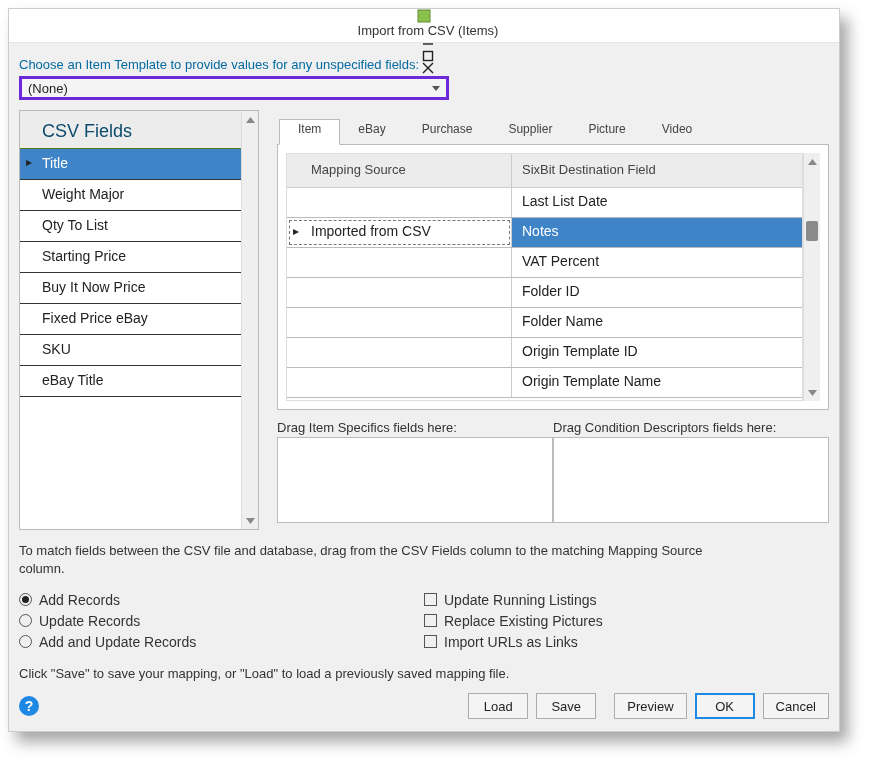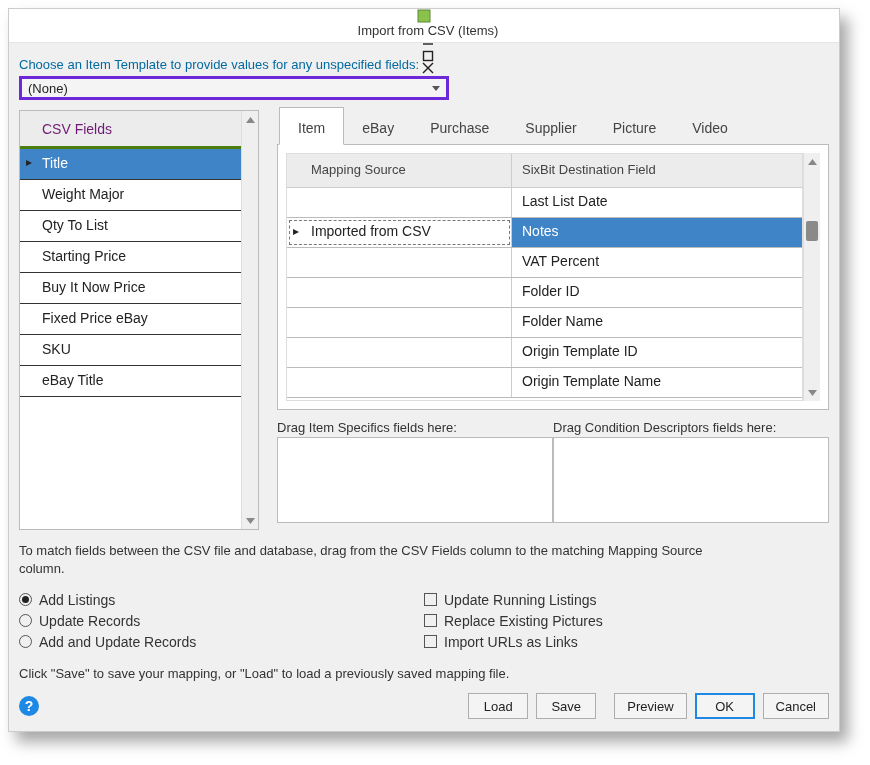--- a/index.html
+++ b/index.html
@@ -16,28 +16,28 @@
   .template-select { width: 430px; height: 24px; border: 3px solid #6d28d9; background: #f4f4f4; padding: 2px 6px; display: flex; align-items: center; justify-content: space-between; font-size: 13px; }
   .template-select .caret { border-left: 4px solid transparent; border-right: 4px solid transparent; border-top: 5px solid #555; }
   .cols { display: flex; gap: 18px; margin-top: 10px; align-items: stretch; }
   .left-pane { width: 240px; border: 1px solid #bbb; background: #fff; height: 420px; display: flex; }
   .left-scroll { flex: 1; overflow: hidden; }
   .left-scrollbar { width: 17px; background: #efefef; border-left: 1px solid #ddd; position: relative; }
   .scroll-arrow { position: absolute; width: 100%; height: 17px; display: flex; align-items: center; justify-content: center; }
   .scroll-arrow.top { top: 0; }
   .scroll-arrow.bottom { bottom: 0; }
   .scroll-arrow svg { display:block; }
-  .csv-header { height: 38px; background: #ececec; border-bottom: 3px solid #4d7c0f; padding: 10px 10px 0 22px; font-size: 14px; color: #701a75; }
+  .csv-header { height: 38px; background: #ececec; border-bottom: 1px solid #4d7c0f; padding: 10px 10px 0 22px; font-size: 18px; color: #0c4a6e; }
   .csv-row { height: 31px; border-bottom: 1px solid #333; padding: 6px 6px 0 22px; font-size: 14px; position: relative; color: #222; }
   .csv-row.selected { background: #3e84c7; color: #fff; border-bottom: 1px solid #333; }
   .csv-row.selected::before { content: "▸"; position: absolute; left: 6px; top: 6px; font-size: 12px; color: #222; }
 
   .right-pane { flex: 1; display: flex; flex-direction: column; }
   .tabs { display: flex; align-items: flex-end; gap: 0; height: 34px; padding-left: 2px; }
-  .tab { padding: 12px 18px 8px 18px; font-size: 14px; color: #444; cursor: default; }
+  .tab { padding: 2px 18px 8px 18px; font-size: 12px; color: #444; cursor: default; }
   .tab.active { background: #fff; border: 1px solid #bbb; border-bottom: 1px solid #fff; position: relative; top: 1px; }
   .tab-body { border: 1px solid #bbb; background: #fff; padding: 8px; height: 266px; display: flex; }
   .grid { flex: 1; border: 1px solid #ddd; display: flex; flex-direction: column; overflow: hidden; }
   .grid-head { display: flex; background: #ececec; border-bottom: 1px solid #ccc; height: 34px; }
   .ghcell { padding: 8px 10px; font-size: 13px; color: #444; }
   .ghcell.src { width: 225px; border-right: 1px solid #ccc; padding-left: 24px; }
   .ghcell.dst { flex: 1; }
   .grid-rows { flex: 1; overflow: hidden; }
   .grow { display: flex; height: 30px; border-bottom: 1px solid #bbb; position: relative; }
   .gcell { padding: 5px 10px; font-size: 14px; }
@@ -209,21 +209,21 @@
         </div>
       </div>
     </div>
 
     <div class="instructions">To match fields between the CSV file and database, drag from the CSV Fields column to the matching Mapping Source column.</div>
 
     <div class="opts-row">
       <div class="opts-col">
         <label class="radio">
           <span class="radio-ind checked"></span>
-          <span>Add Listings</span>
+          <span>Add Records</span>
         </label>
         <label class="radio">
           <span class="radio-ind"></span>
           <span>Update Records</span>
         </label>
         <label class="radio">
           <span class="radio-ind"></span>
           <span>Add and Update Records</span>
         </label>
       </div>

